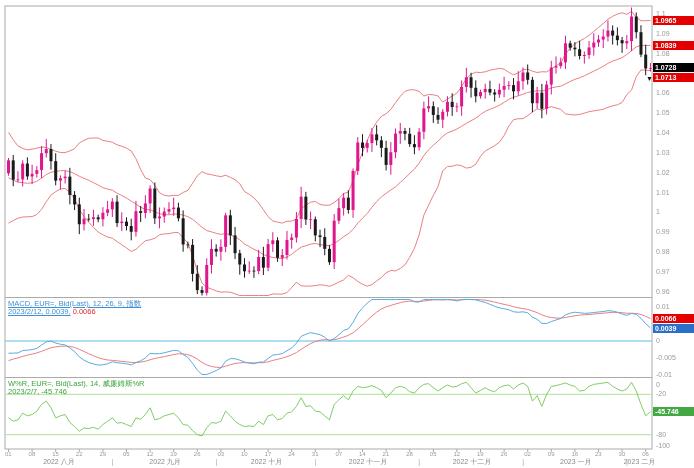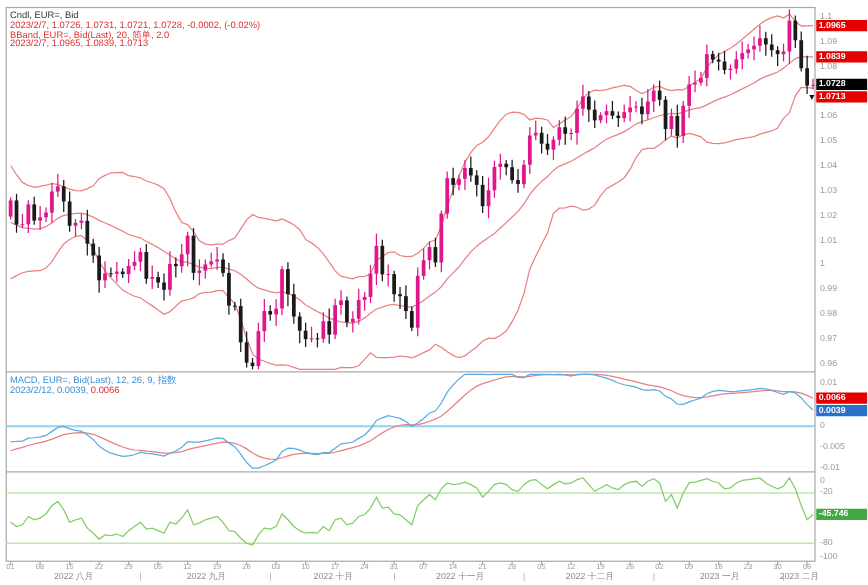--- a/index.html
+++ b/index.html
@@ -3,21 +3,21 @@
 <meta charset="utf-8">
 <style>
   html,body{margin:0;padding:0;background:#fff;}
   #shot{position:relative;width:694px;height:468px;background:#fff;overflow:hidden;
         font-family:"Liberation Sans", sans-serif;}
   #plot{position:absolute;left:0;top:0;}
   .legend{position:absolute;left:8px;z-index:5;}
   .lg{font-size:7.5px;line-height:7.8px;white-space:nowrap;letter-spacing:0;}
   .lg-black{color:#333;}
   .lg-red{color:#e02e2e;}
-  .lg-blue{color:#3d8fd4;}
+  .lg-blue{color:#3d8fd4;text-decoration:underline;}
   .lg-green{color:#3aa53a;}
   .tick{position:absolute;font-size:7px;color:#999;line-height:8px;white-space:nowrap;}
   .badge{position:absolute;left:653px;width:39px;height:9px;font-size:7px;line-height:9px;
          color:#fff;padding-left:2px;font-weight:bold;white-space:nowrap;z-index:6;}
   .daytick{position:absolute;font-size:6px;color:#9a9a9a;line-height:7px;}
   .month{position:absolute;font-size:7px;color:#8a8a8a;line-height:8px;width:70px;text-align:center;}
   .pipe{position:absolute;font-size:7px;color:#aaaaaa;line-height:8px;}
   .arrow{position:absolute;font-size:7px;color:#111;line-height:7px;}
 </style>
 </head>
@@ -334,32 +334,30 @@
       <line x1="480.5" y1="449" x2="480.5" y2="452" stroke="#aaaaaa" stroke-width="1"></line>
       <line x1="504.09999999999997" y1="449" x2="504.09999999999997" y2="452" stroke="#aaaaaa" stroke-width="1"></line>
       <line x1="527.6999999999999" y1="449" x2="527.6999999999999" y2="452" stroke="#aaaaaa" stroke-width="1"></line>
       <line x1="551.3" y1="449" x2="551.3" y2="452" stroke="#aaaaaa" stroke-width="1"></line>
       <line x1="574.9" y1="449" x2="574.9" y2="452" stroke="#aaaaaa" stroke-width="1"></line>
       <line x1="598.5" y1="449" x2="598.5" y2="452" stroke="#aaaaaa" stroke-width="1"></line>
       <line x1="622.1" y1="449" x2="622.1" y2="452" stroke="#aaaaaa" stroke-width="1"></line>
       <line x1="645.6999999999999" y1="449" x2="645.6999999999999" y2="452" stroke="#aaaaaa" stroke-width="1"></line>
     </svg>
 
-  <div class="legend" style="top:8px;">
-    <div class="lg lg-black">Cndl, EUR=, Bid</div>
-    <div class="lg lg-red">2023/2/7, 1.0726, 1.0731, 1.0721, 1.0728, -0.0002, (-0.02%)</div>
-    <div class="lg lg-red">BBand, EUR=, Bid(Last), 20, 简单, 2.0</div>
-    <div class="lg lg-red">2023/2/7, 1.0965, 1.0839, 1.0713</div>
-  </div>
 
   <div class="legend" style="top:300px;">
     <div class="lg lg-blue">MACD, EUR=, Bid(Last), 12, 26, 9, 指数</div>
     <div class="lg"><span class="lg-blue">2023/2/12, 0.0039,</span><span class="lg-red"> 0.0066</span></div>
   </div>
 
+  <div class="legend" style="top:380px;">
+    <div class="lg lg-green">W%R, EUR=, Bid(Last), 14, 威廉姆斯%R</div>
+    <div class="lg lg-green">2023/2/7, -45.746</div>
+  </div>
 
   <div id="overlays">
       <div class="tick" style="left: 656px; top: 9.944px;">1.1</div>
       <div class="tick" style="left: 656px; top: 29.784px;">1.09</div>
       <div class="tick" style="left: 656px; top: 49.624px;">1.08</div>
       <div class="tick" style="left: 656px; top: 89.304px;">1.06</div>
       <div class="tick" style="left: 656px; top: 109.144px;">1.05</div>
       <div class="tick" style="left: 656px; top: 128.984px;">1.04</div>
       <div class="tick" style="left: 656px; top: 148.824px;">1.03</div>
       <div class="tick" style="left: 656px; top: 168.664px;">1.02</div>

